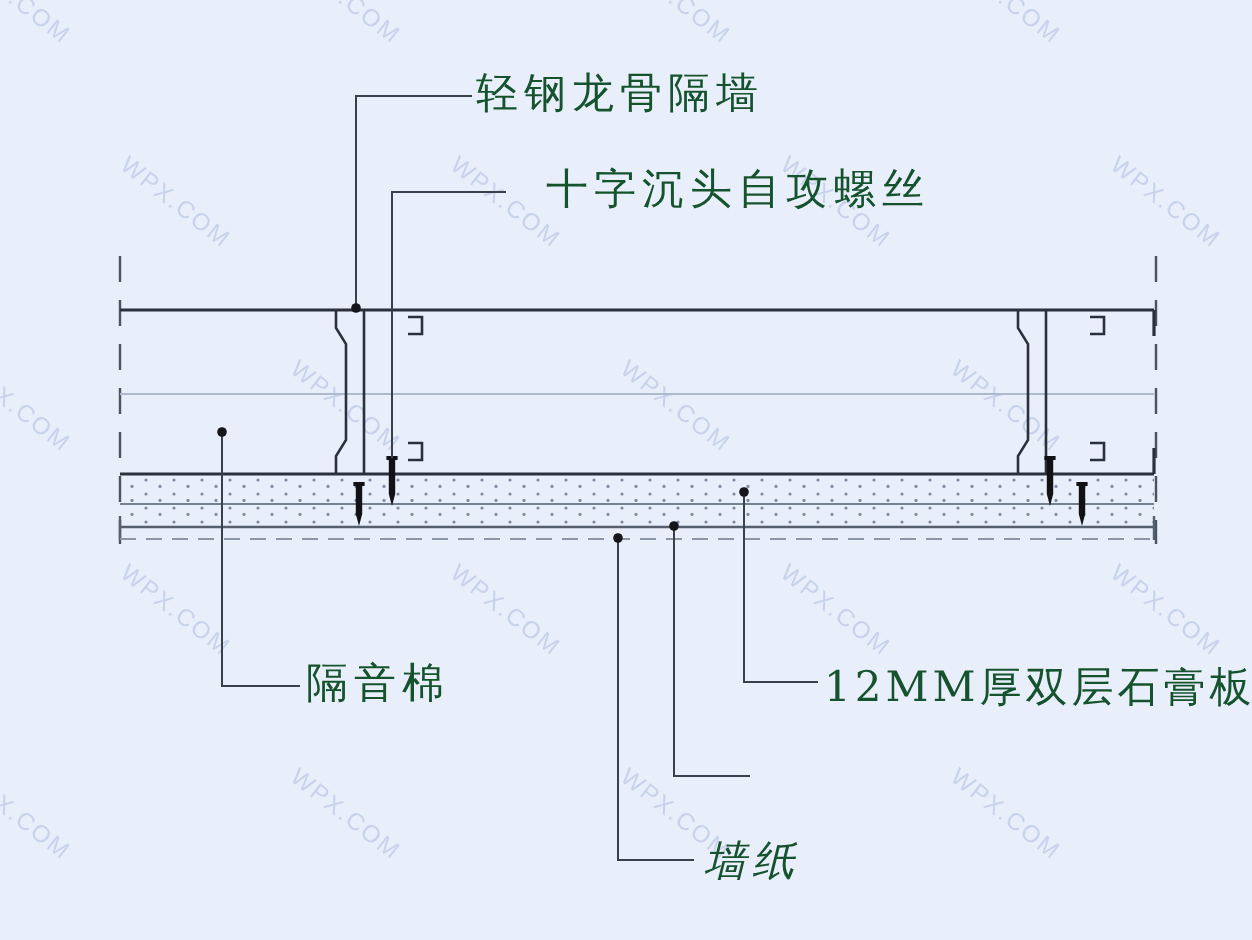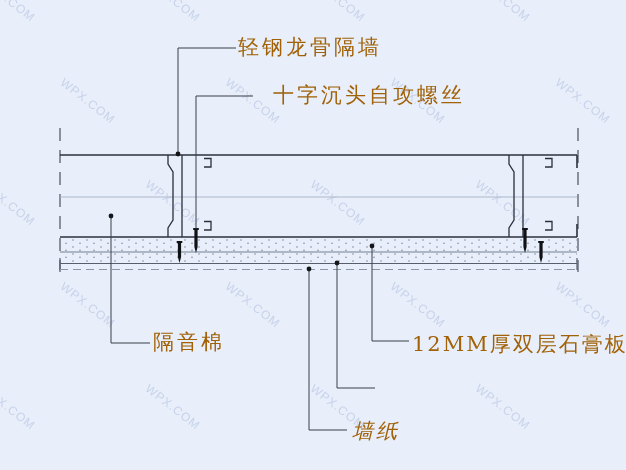--- a/index.html
+++ b/index.html
@@ -20,21 +20,21 @@
     transform:rotate(38deg);
     white-space:nowrap;
     user-select:none;
   }
   svg.drawing{position:absolute;left:0;top:0;}
   .callout-label{
     position:absolute;
     transform:translateY(-54%);
     font-size:21px;
     letter-spacing:3px;
-    color:#a16207;
+    color:#14532d;
     white-space:nowrap;
     line-height:1;
     text-align:center;
   }
   .callout-label.latin-mix{letter-spacing:2px;}
 </style>
 </head>
 <body>
 
 <div class="canvas">

